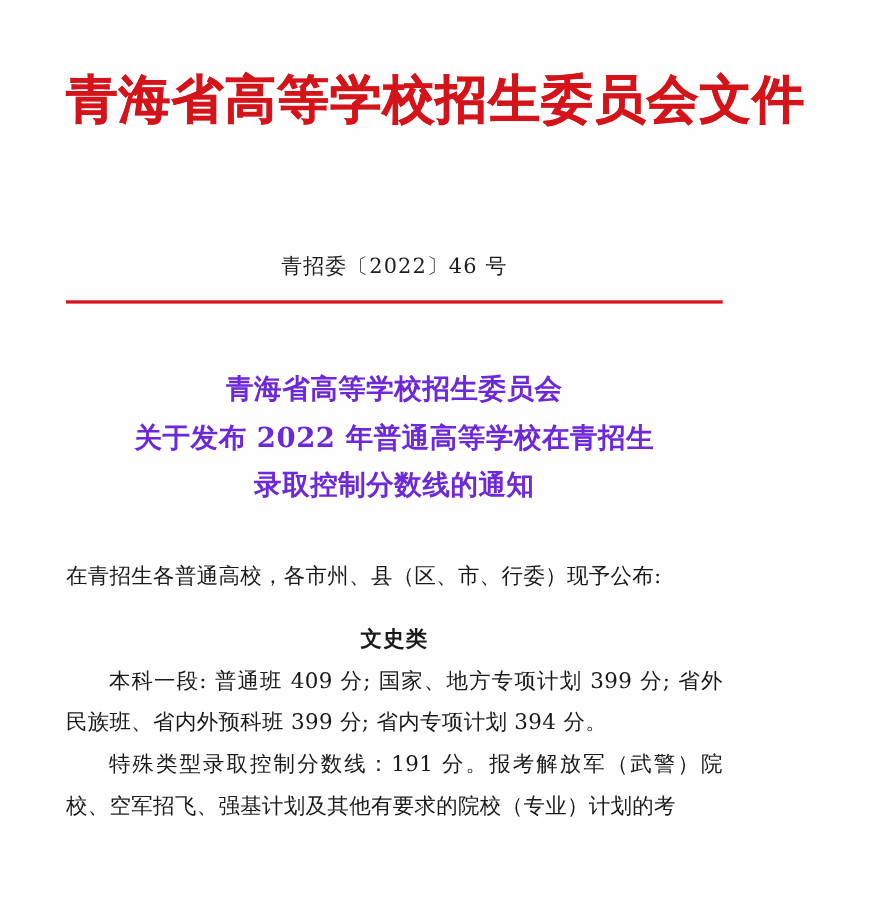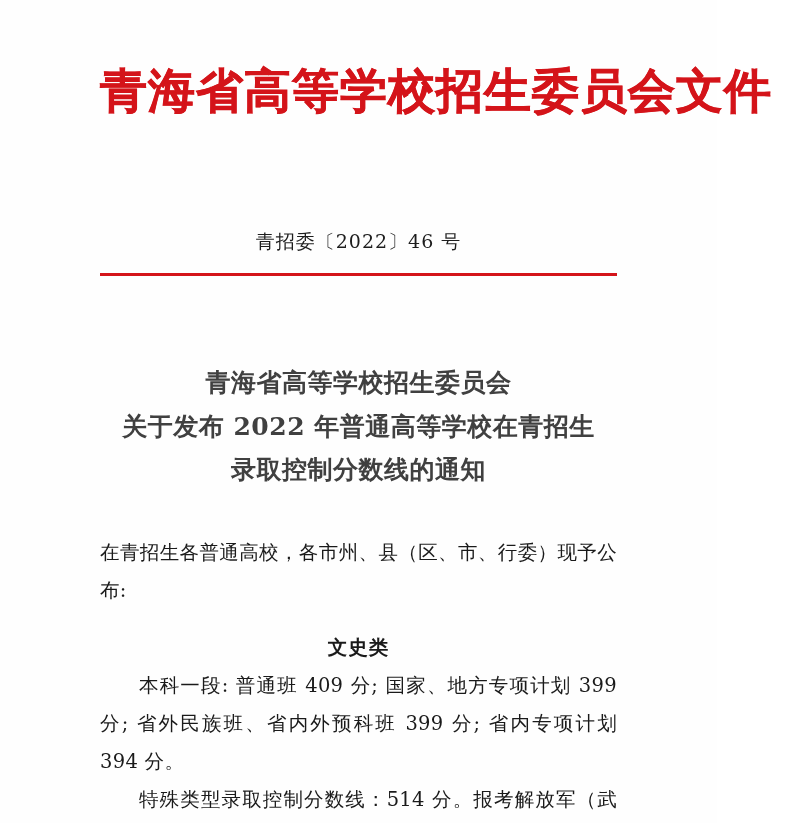--- a/index.html
+++ b/index.html
@@ -13,21 +13,21 @@
     font-family: "DejaVu Serif", "Liberation Serif", serif;
     color: #1a1a1a;
     overflow: hidden;
   }
   .page {
     position: relative;
     width: 717px;
     height: 823px;
     background: #fefefe;
     box-sizing: border-box;
-    padding: 0 100px;
+    padding: 0 60px;
   }
   .doc-header {
     text-align: center;
     padding-top: 62px;
   }
   .doc-header-title {
     color: #d4141a;
     font-family: "DejaVu Serif", "Liberation Serif", serif;
     font-weight: 700;
     font-size: 47px;
@@ -44,26 +44,26 @@
     color: #1d1d1d;
   }
   .red-rule {
     margin-top: 18px;
     height: 3px;
     background: #d4141a;
     width: 100%;
   }
   .title-block {
     text-align: center;
-    margin-top: 85px;
+    margin-top: 56px;
     font-weight: 700;
     font-size: 25px;
     line-height: 1.75;
     letter-spacing: 0.5px;
-    color: #404040;
+    color: #6d28d9;
   }
   .title-block div {
     white-space: nowrap;
   }
   .body-block {
     margin-top: 42px;
     font-size: 19.5px;
     line-height: 1.95;
     letter-spacing: 0.3px;
     color: #1a1a1a;
@@ -99,16 +99,16 @@
   <div class="title-block">
     <div>青海省高等学校招生委员会</div>
     <div>关于发布 2022 年普通高等学校在青招生</div>
     <div>录取控制分数线的通知</div>
   </div>
 
   <div class="body-block">
     <p class="para">在青招生各普通高校，各市州、县（区、市、行委）现予公布:</p>
     <p class="section-heading">文史类</p>
     <p class="para indent">本科一段: 普通班 409 分; 国家、地方专项计划 399 分; 省外民族班、省内外预科班 399 分;  省内专项计划 394 分。</p>
-    <p class="para indent">特殊类型录取控制分数线：514 分。报考解放军（武警）院校、空军招飞、强基计划及其他有要求的院校（专业）计划的考</p>
+    <p class="para indent">特殊类型录取控制分数线：191 分。报考解放军（武警）院校、空军招飞、强基计划及其他有要求的院校（专业）计划的考</p>
   </div>
 
 </div>
 
 </body></html>

